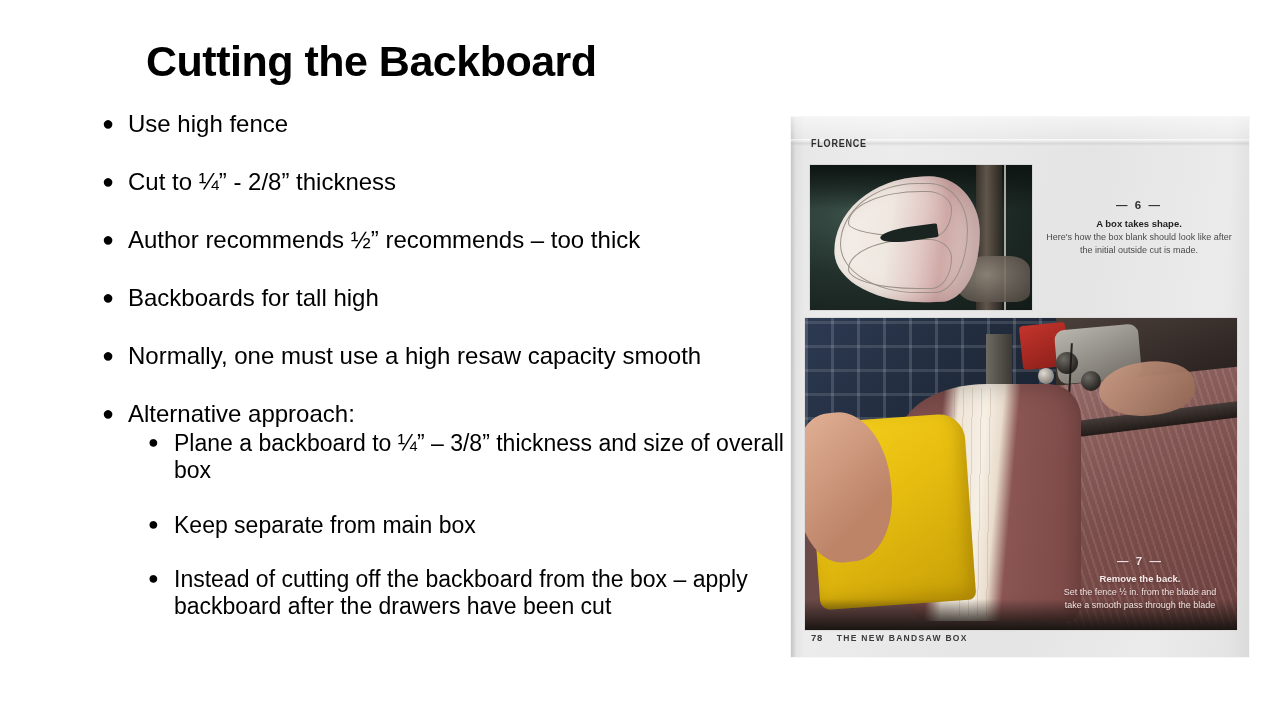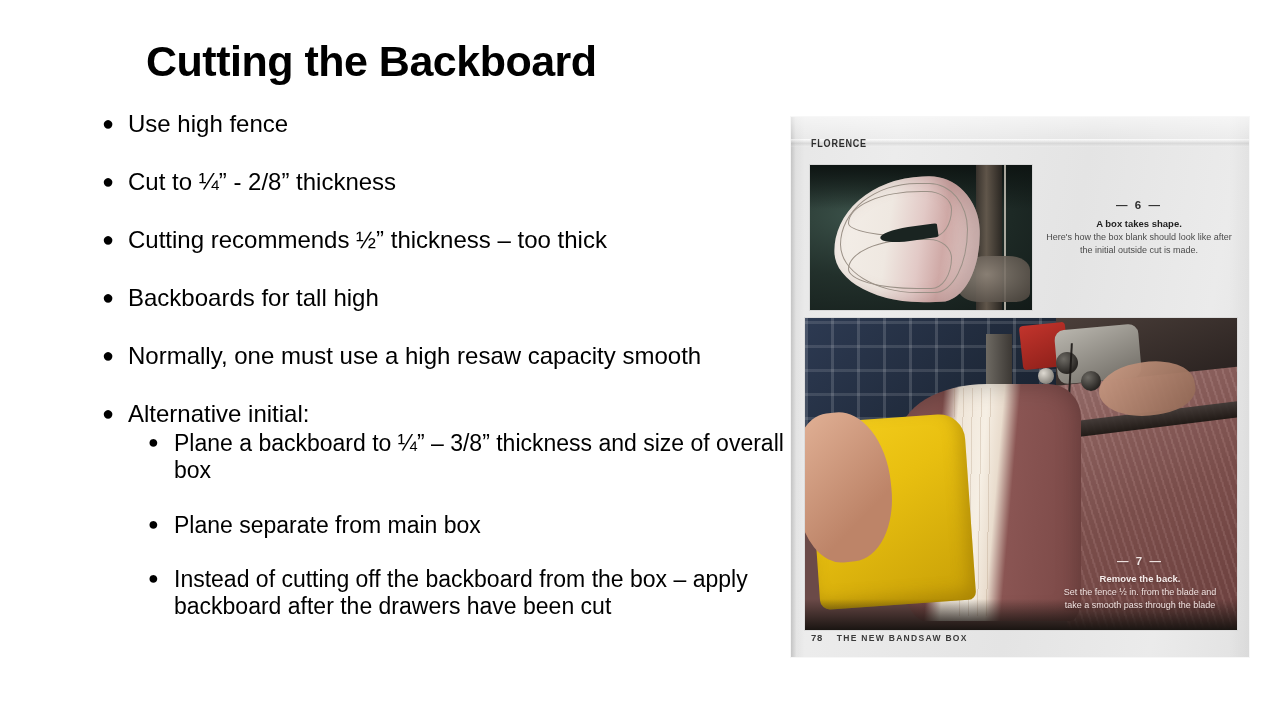--- a/index.html
+++ b/index.html
@@ -416,46 +416,46 @@
       <span class="txt">Use high fence</span>
     </div>
 
     <div class="bullet-row lvl1">
       <span class="dot">●</span>
       <span class="txt">Cut to ¼” - 2/8” thickness</span>
     </div>
 
     <div class="bullet-row lvl1">
       <span class="dot">●</span>
-      <span class="txt">Cutting recommends ½” thickness – too thick</span>
+      <span class="txt">Author recommends ½” recommends – too thick</span>
     </div>
 
     <div class="bullet-row lvl1">
       <span class="dot">●</span>
       <span class="txt">Backboards for tall high</span>
     </div>
 
     <div class="bullet-row lvl1">
       <span class="dot">●</span>
       <span class="txt">Normally, one must use a high resaw capacity smooth</span>
     </div>
 
     <div class="bullet-row lvl1 tight">
       <span class="dot">●</span>
-      <span class="txt">Alternative initial:</span>
+      <span class="txt">Alternative approach:</span>
     </div>
 
     <div class="sub-list">
       <div class="bullet-row lvl2">
         <span class="dot">●</span>
         <span class="txt">Plane a backboard to ¼” – 3/8” thickness and size of overall box</span>
       </div>
       <div class="bullet-row lvl2">
         <span class="dot">●</span>
-        <span class="txt">Plane separate from main box</span>
+        <span class="txt">Keep separate from main box</span>
       </div>
       <div class="bullet-row lvl2">
         <span class="dot">●</span>
         <span class="txt">Instead of cutting off the backboard from the box – apply backboard after the drawers have been cut</span>
       </div>
     </div>
 
   </div>
 
   <div id="book-page">

